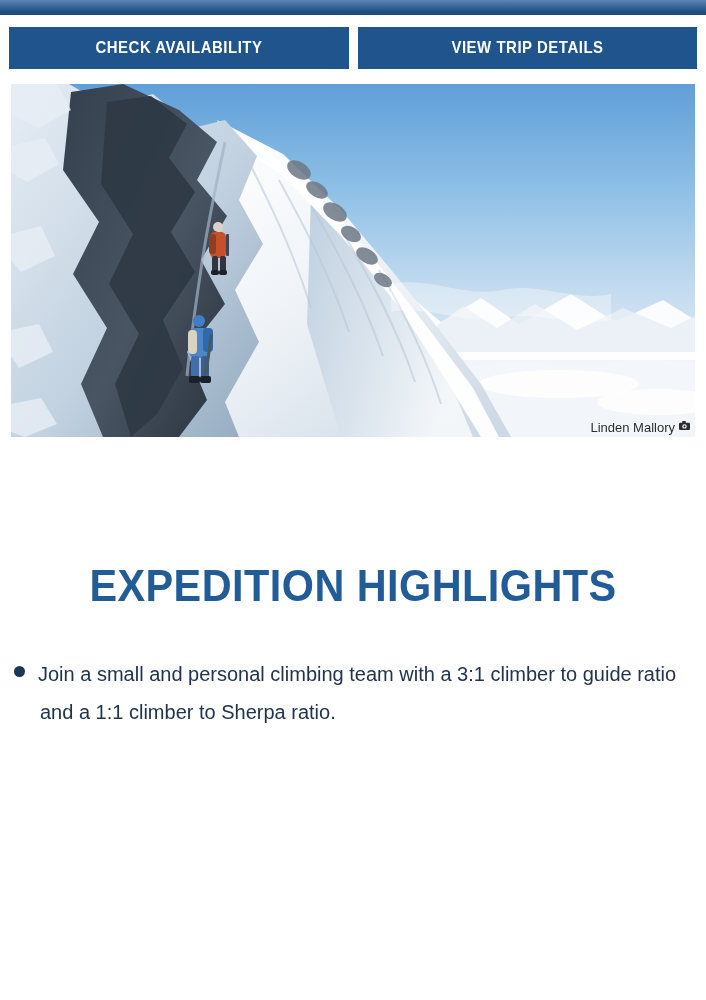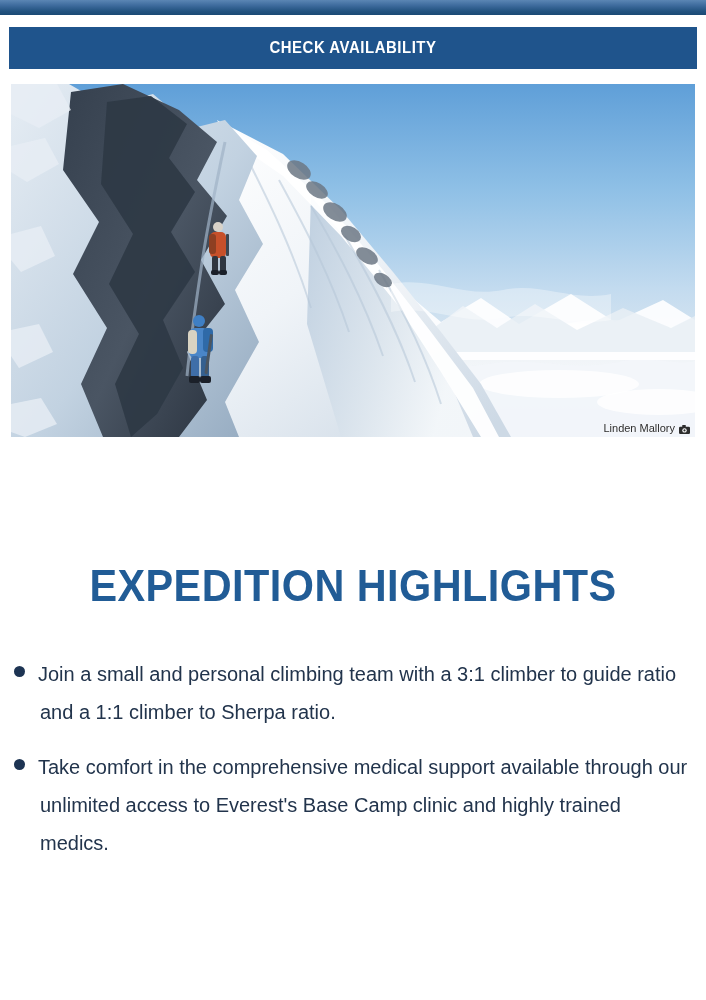--- a/index.html
+++ b/index.html
@@ -75,25 +75,25 @@
     background: #9fc4e8;
   }
 
   .hero-svg { display: block; width: 100%; height: 100%; }
 
   .photo-credit {
     position: absolute;
     right: 5px;
     bottom: 3px;
     display: flex;
-    align-items: flex-end;
+    align-items: flex-start;
     gap: 4px;
     color: #2d2d2d;
     font-family: "Liberation Sans", sans-serif;
-    font-size: 11px;
+    font-size: 13px;
     line-height: 1;
     text-shadow: 0 0 2px rgba(255,255,255,0.85);
   }
   .cam-icon { display: block; }
 
   
   .section-heading {
     position: absolute;
     left: 0;
     top: 560px;
@@ -142,20 +142,23 @@
 </head>
 <body>
 
 <div id="page">
 
   <div class="topbar"></div>
 
   <div class="cta-row">
     <button class="cta-btn">
       <span class="cta-label">Check Availability</span>
+    </button>
+    <button class="cta-btn">
+      <span class="cta-label">View Trip Details</span>
     </button>
   </div>
 
   <div class="hero">
     <svg class="hero-svg" viewBox="0 0 684 353" preserveAspectRatio="none">
       <defs>
         <linearGradient id="sky" x1="0" y1="0" x2="0" y2="1">
           <stop offset="0%" stop-color="#5f9fd8"></stop>
           <stop offset="30%" stop-color="#8fc0e6"></stop>
           <stop offset="58%" stop-color="#c3dbef"></stop>
@@ -275,18 +278,15 @@
       </svg>
     </div>
   </div>
 
   <h2 class="section-heading">Expedition Highlights</h2>
 
   <ul class="highlights">
     <li class="highlight-item">
       <span class="bullet-dot"></span><span>Join a small and personal climbing team with a 3:1 climber to guide ratio and a 1:1 climber to Sherpa ratio.</span>
     </li>
-    <li class="highlight-item">
-      <span class="bullet-dot"></span><span>Take comfort in the comprehensive medical support available through our unlimited access to Everest's Base Camp clinic and highly trained medics.</span>
-    </li>
   </ul>
 
 </div>
 
 </body></html>

